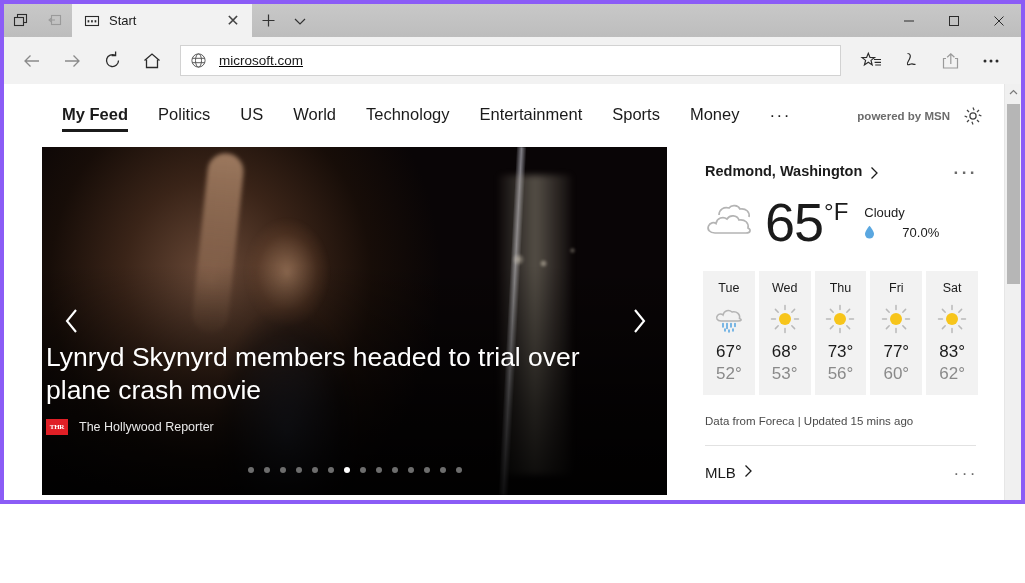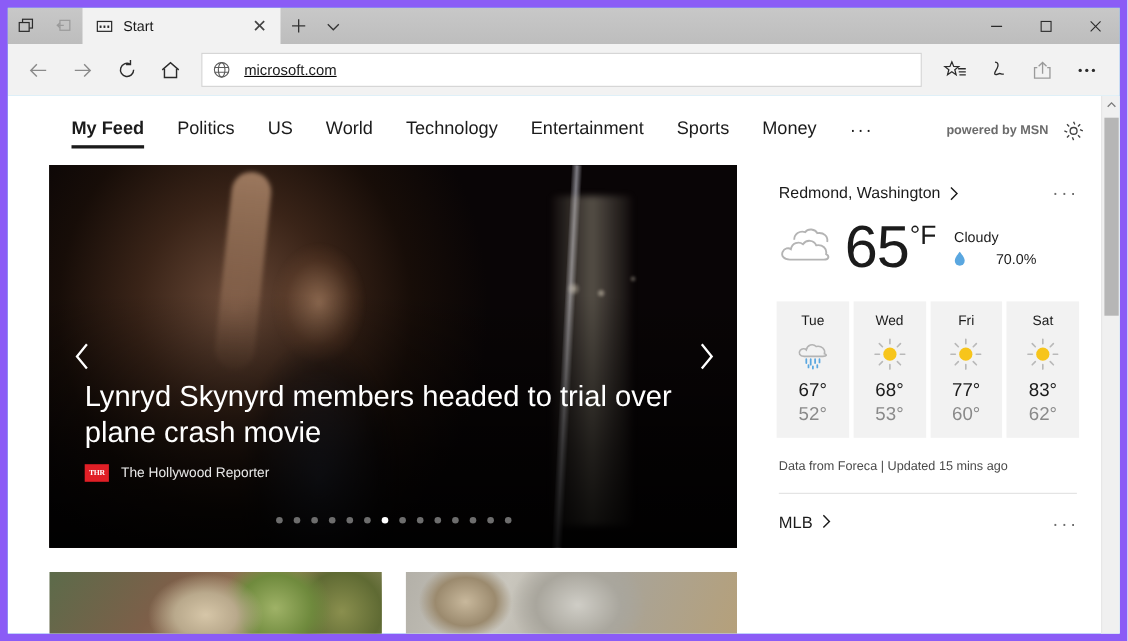--- a/index.html
+++ b/index.html
@@ -4,23 +4,23 @@
 <style>
   * { box-sizing: border-box; margin: 0; padding: 0; }
   html, body {
     width: 1025px; height: 583px;
     font-family: "Liberation Sans", sans-serif;
     background: #ffffff;
     overflow: hidden;
   }
   .window {
     position: relative;
-    width: 1025px; height: 583px;
-    background: #7dd3fc;
-    border: 7px solid #8b5cf6;
+    width: 1025px; height: 504px;
+    background: #14532d;
+    border: 4px solid #8b5cf6;
     overflow: hidden;
   }
 
   
   .titlebar {
     position: relative;
     height: 33px;
     background: linear-gradient(to bottom, #c8c8c8, #bdbdbd);
     display: flex;
     align-items: flex-end;
@@ -184,21 +184,21 @@
     background: linear-gradient(to top, rgba(0,0,0,0.88) 0%, rgba(0,0,0,0.6) 38%, rgba(0,0,0,0) 100%);
   }
   .hero-arrow {
     position: absolute; top: 50%; transform: translateY(-50%);
     width: 40px; height: 44px;
     display: flex; align-items: center; justify-content: center;
     color: #ffffff;
   }
   .hero-arrow.left { left: 10px; }
   .hero-arrow.right { right: 8px; }
-  .hero-text { position: absolute; left: 32px; right: 40px; bottom: 60px; }
+  .hero-text { position: absolute; left: 4px; right: 40px; bottom: 60px; }
   .hero-title {
     font-size: 26.5px; color: #ffffff; line-height: 1.22;
     font-weight: normal;
   }
   .hero-src { display: flex; align-items: center; margin-top: 13px; }
   .thr-logo {
     width: 22px; height: 16px; background: #e01f26;
     margin-right: 11px;
     display: flex; align-items: center; justify-content: center;
     font-size: 7px; font-weight: bold; color: #fff;
@@ -225,22 +225,23 @@
   .thumb-b {
     background:
       radial-gradient(ellipse 50px 40px at 18% 45%, #c8b89c 0%, #9b8a6e 55%, rgba(0,0,0,0) 85%),
       radial-gradient(ellipse 70px 55px at 52% 50%, #cfcdc6 0%, #a9a69d 55%, rgba(0,0,0,0) 88%),
       linear-gradient(110deg, #b3b0a8 0%, #c9c6bd 30%, #a8a49a 60%, #b5a07a 100%);
   }
 
   
   .card { background: #ffffff; padding: 0; }
   .card-head {
-    display: flex; align-items: center;
+    display: flex; 
     padding: 16px 14px 0 18px;
+    font-weight: bold;
   }
   .card-loc { font-size: 14.5px; color: #1b1b1b; }
   .card-chev { margin-left: 7px; color: #1b1b1b; display:flex; align-items:center; }
   .card-dots {
     margin-left: auto; color: #6b6b6b;
     font-size: 17px; letter-spacing: 2.5px;
   }
   .cur-row { display: flex; align-items: center; padding: 12px 0 0 16px; }
   .cur-icon { width: 62px; height: 48px; flex: 0 0 62px; color: #a9a9a9; display:flex; align-items:center; }
   .cur-temp {
@@ -546,20 +547,34 @@
                     <svg class="svg-ico" width="30" height="30" viewBox="0 0 30 30" fill="none">
                       <circle cx="15" cy="15" r="6" fill="#f7c51b"></circle>
                       <g stroke="#b9b9b9" stroke-width="1.5" stroke-linecap="round">
                         <path d="M15 1.5 V5.5 M15 24.5 V28.5 M1.5 15 H5.5 M24.5 15 H28.5"></path>
                         <path d="M5.4 5.4 L8.2 8.2 M21.8 21.8 L24.6 24.6 M24.6 5.4 L21.8 8.2 M8.2 21.8 L5.4 24.6"></path>
                       </g>
                     </svg>
                   </div>
                   <div class="fday-hi">68°</div>
                   <div class="fday-lo">53°</div>
+                </div>
+                <div class="fday">
+                  <div class="fday-name">Thu</div>
+                  <div class="fday-icon">
+                    <svg class="svg-ico" width="30" height="30" viewBox="0 0 30 30" fill="none">
+                      <circle cx="15" cy="15" r="6" fill="#f7c51b"></circle>
+                      <g stroke="#b9b9b9" stroke-width="1.5" stroke-linecap="round">
+                        <path d="M15 1.5 V5.5 M15 24.5 V28.5 M1.5 15 H5.5 M24.5 15 H28.5"></path>
+                        <path d="M5.4 5.4 L8.2 8.2 M21.8 21.8 L24.6 24.6 M24.6 5.4 L21.8 8.2 M8.2 21.8 L5.4 24.6"></path>
+                      </g>
+                    </svg>
+                  </div>
+                  <div class="fday-hi">73°</div>
+                  <div class="fday-lo">56°</div>
                 </div>
                 <div class="fday">
                   <div class="fday-name">Fri</div>
                   <div class="fday-icon">
                     <svg class="svg-ico" width="30" height="30" viewBox="0 0 30 30" fill="none">
                       <circle cx="15" cy="15" r="6" fill="#f7c51b"></circle>
                       <g stroke="#b9b9b9" stroke-width="1.5" stroke-linecap="round">
                         <path d="M15 1.5 V5.5 M15 24.5 V28.5 M1.5 15 H5.5 M24.5 15 H28.5"></path>
                         <path d="M5.4 5.4 L8.2 8.2 M21.8 21.8 L24.6 24.6 M24.6 5.4 L21.8 8.2 M8.2 21.8 L5.4 24.6"></path>
                       </g>

